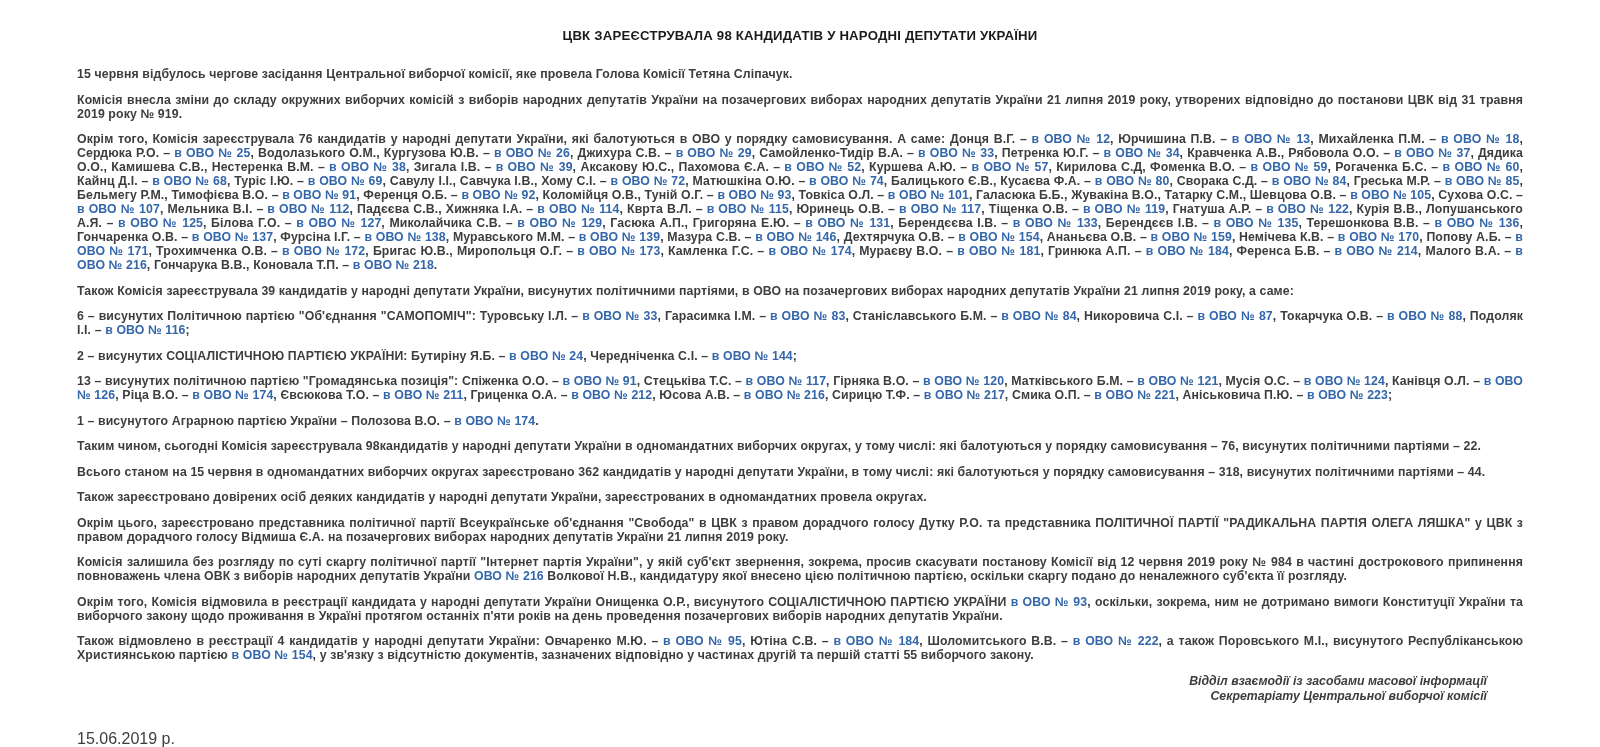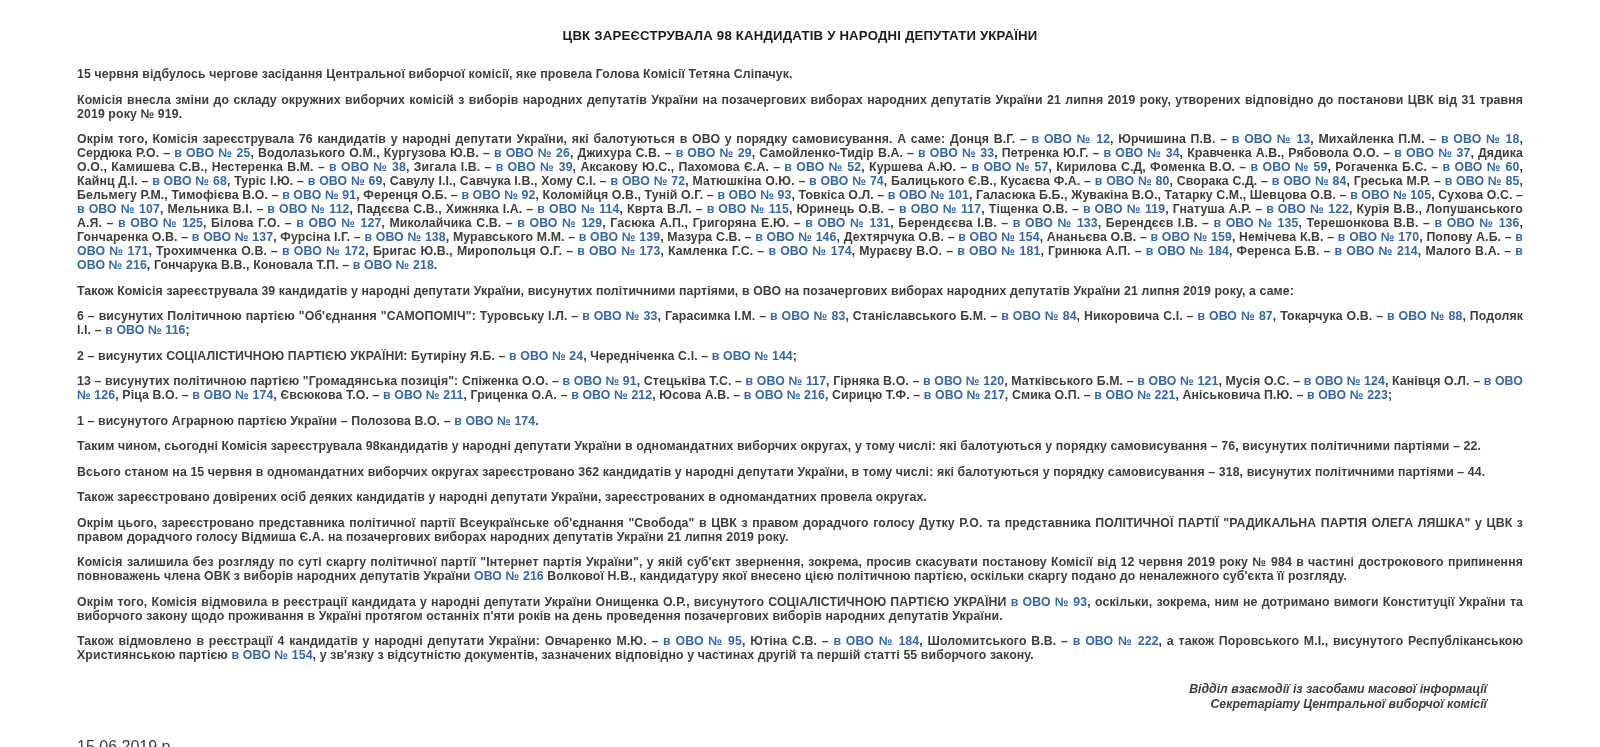--- a/index.html
+++ b/index.html
@@ -6,21 +6,21 @@
     --text:#3d3d3d; --link:#3366aa; --title:#1b1b1b; --bg:#ffffff;
   }
   html,body{margin:0;padding:0;background:var(--bg);}
   body{font-family:"Liberation Sans","DejaVu Sans",sans-serif;color:var(--text);}
   .page{width:1600px;min-height:747px;box-sizing:border-box;padding:20px 77px 20px 77px;background:var(--bg);}
   .doc-title{font-size:13.2px;font-weight:bold;text-align:center;color:var(--title);
     margin:8px 0 24px 0;letter-spacing:.2px;}
   .doc-body p.para{font-size:12.3px;line-height:14px;letter-spacing:.12px;
     text-align:justify;margin:0 0 11.5px 0;font-weight:bold;}
   .ovo-link{color:var(--link);cursor:pointer;}
-  .signature{margin-top:20px;padding-right:36px;text-align:right;
+  .signature{margin-top:12px;padding-right:36px;text-align:right;
     font-weight:bold;font-style:italic;font-size:12.3px;line-height:15px;color:var(--text);}
   .date-line{margin-top:26px;font-size:16px;color:var(--text);}
 </style>
 </head>
 <body>
 
 <div class="page">
   <h1 class="doc-title">ЦВК ЗАРЕЄСТРУВАЛА 98 КАНДИДАТІВ У НАРОДНІ ДЕПУТАТИ УКРАЇНИ</h1>
 
   <div class="doc-body">

